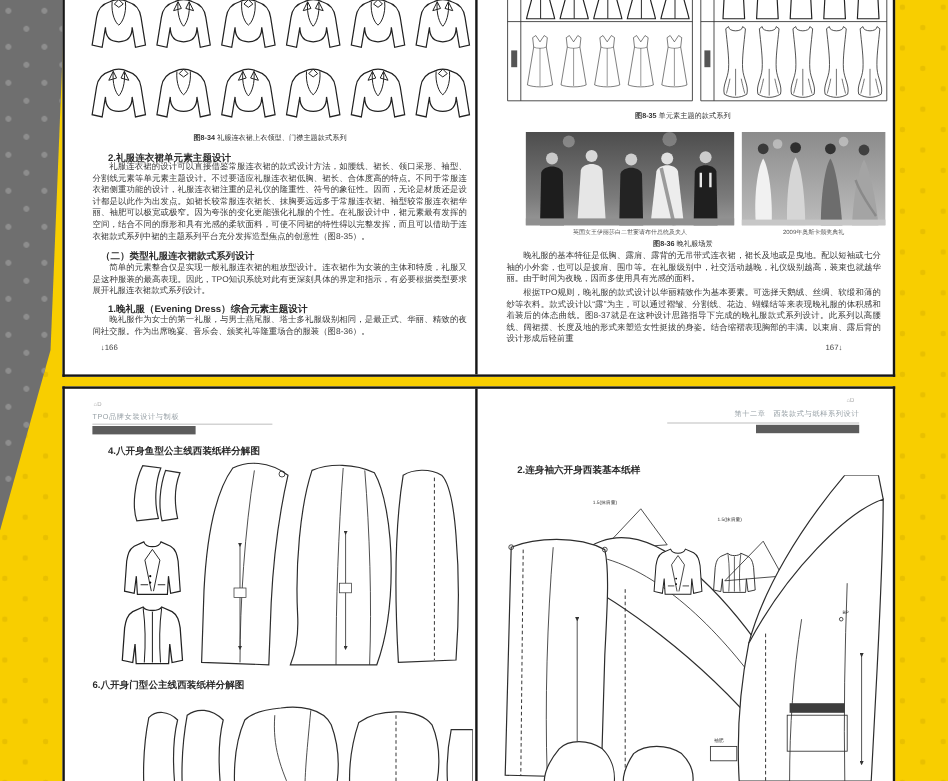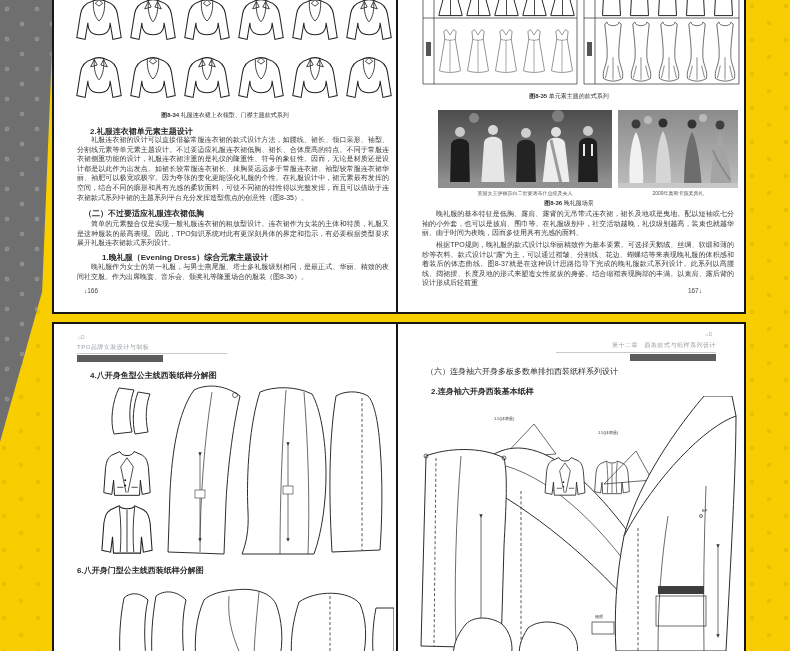--- a/index.html
+++ b/index.html
@@ -116,23 +116,23 @@
         <use href="#bolero" x="164" y="60" width="50" height="52"></use>
         <use href="#bolero2" x="218" y="60" width="50" height="52"></use>
         <use href="#bolero" x="272" y="60" width="50" height="52"></use>
       </svg>
       <div class="abs cap" style="top:111px">
         <b>图8-34</b>
         <span>礼服连衣裙上衣领型、门襟主题款式系列</span>
       </div>
       <div class="abs h-bold" style="left:36px;top:126px">2.礼服连衣裙单元素主题设计</div>
       <div class="abs para" style="left:23px;top:135px;width:312px">礼服连衣裙的设计可以直接借鉴常服连衣裙的款式设计方法，如腰线、裙长、领口采形、袖型、分割线元素等单元素主题设计。不过要适应礼服连衣裙低胸、裙长、合体度高的特点。不同于常服连衣裙侧重功能的设计，礼服连衣裙注重的是礼仪的隆重性、符号的象征性。因而，无论是材质还是设计都是以此作为出发点。如裙长较常服连衣裙长、抹胸要远远多于常服连衣裙、袖型较常服连衣裙华丽、袖肥可以极宽或极窄。因为夸张的变化更能强化礼服的个性。在礼服设计中，裙元素最有发挥的空间，结合不同的廓形和具有光感的柔软面料，可使不同裙的特性得以完整发挥，而且可以借助于连衣裙款式系列中裙的主题系列平台充分发挥造型焦点的创意性（图8-35）。</div>
-      <div class="abs h-bold" style="left:30px;top:208px">（二）不过要适应礼服连衣裙低胸</div>
+      <div class="abs h-bold" style="left:30px;top:208px">（二）类型礼服连衣裙款式系列设计</div>
       <div class="abs para" style="left:23px;top:219px;width:312px">简单的元素整合仅是实现一般礼服连衣裙的粗放型设计。连衣裙作为女装的主体和特质，礼服又是这种服装的最高表现。因此，TPO知识系统对此有更深刻具体的界定和指示，有必要根据类型要求展开礼服连衣裙款式系列设计。</div>
-      <div class="abs h-bold" style="left:48px;top:252px">1.晚礼服（Evening Dress）综合元素主题设计</div>
+      <div class="abs h-bold" style="left:36px;top:252px">1.晚礼服（Evening Dress）综合元素主题设计</div>
       <div class="abs para" style="left:23px;top:262px;width:312px">晚礼服作为女士的第一礼服，与男士燕尾服、塔士多礼服级别相同，是最正式、华丽、精致的夜间社交服。作为出席晚宴、音乐会、颁奖礼等隆重场合的服装（图8-36）。</div>
       <div class="abs pageno" style="left:30px;top:287px">↓166</div>
     </div>
 
     <div class="page page-r">
       <svg class="abs" style="left:24px;top:0" width="318" height="86">
 
         <path class="patln" d="M1 0 L1 84 L155 84 L155 0 M12 0 L12 84 M1 18 L155 18"></path>
         <path class="patln" d="M162 0 L162 84 L317 84 L317 0 M173 0 L173 84 M162 18 L317 18"></path>
 
@@ -272,21 +272,20 @@
         <line class="dash" x1="236" y1="18" x2="236" y2="85"></line>
         <path class="pat" d="M282 30 C278 50 278 70 280 85 L300 85 L300 30 Z"></path>
       </svg>
     </div>
 
     <div class="page page-r">
       <div class="abs rh-mark" style="right:28px;top:8px">⌂D</div>
       <div class="abs rh-text" style="right:24px;top:17px">第十二章　西装款式与纸样系列设计</div>
       <div class="abs rh-line" style="right:24px;top:28px;width:160px"></div>
       <div class="abs rh-bar" style="right:24px;top:30px;width:86px"></div>
-      <div class="abs h-bold" style="left:28px;top:42px;font-weight:normal">（六）连身袖六开身多板多数单排扣西装纸样系列设计</div>
       <div class="abs h-bold" style="left:33px;top:62px">2.连身袖六开身西装基本纸样</div>
 
       <svg class="abs" style="left:8px;top:72px" width="335" height="257">
 
         <path class="patln" d="M128 28 L96 62 L150 58 Z"></path>
         <text class="tsm" x="88" y="24">1.5(抹肩量)</text>
         <path class="pat" d="M95 55 C140 38 200 95 255 185 L230 215 C175 150 110 105 70 85 C72 70 80 60 95 55 Z"></path>
         <path class="patln" d="M100 70 C150 85 200 135 240 195"></path>
         <path class="pat" d="M20 60 C40 52 75 50 98 62 C102 80 100 110 98 150 L95 252 L15 250 Z"></path>
         <path class="patln" d="M55 60 C50 120 48 190 50 250"></path>

